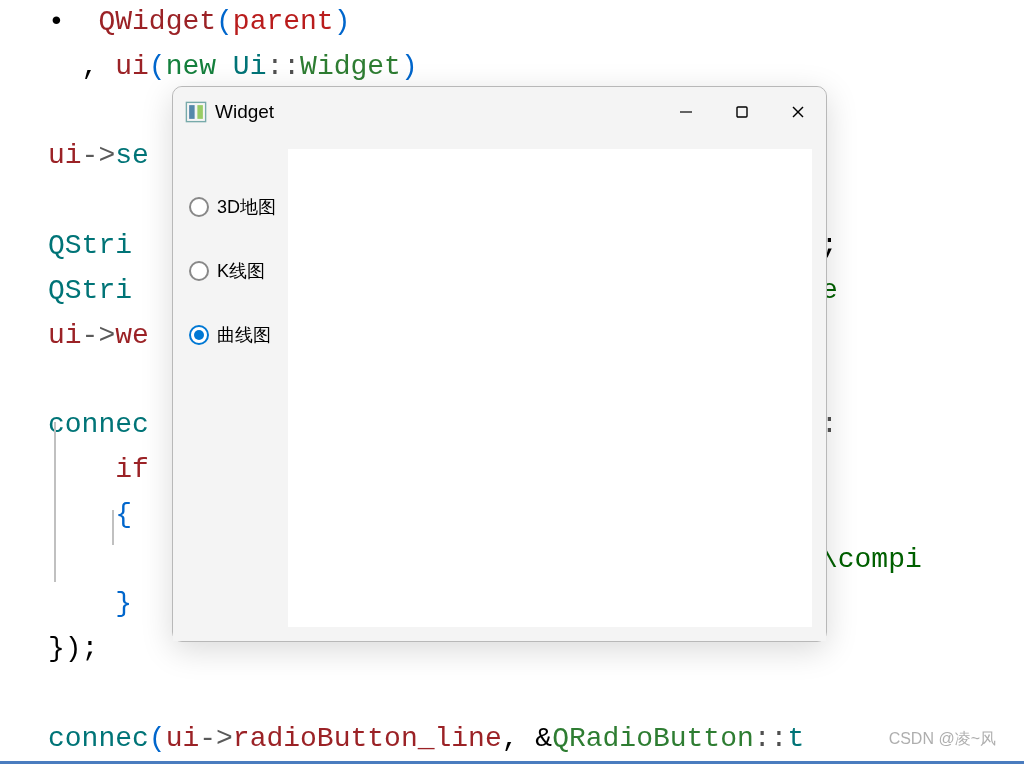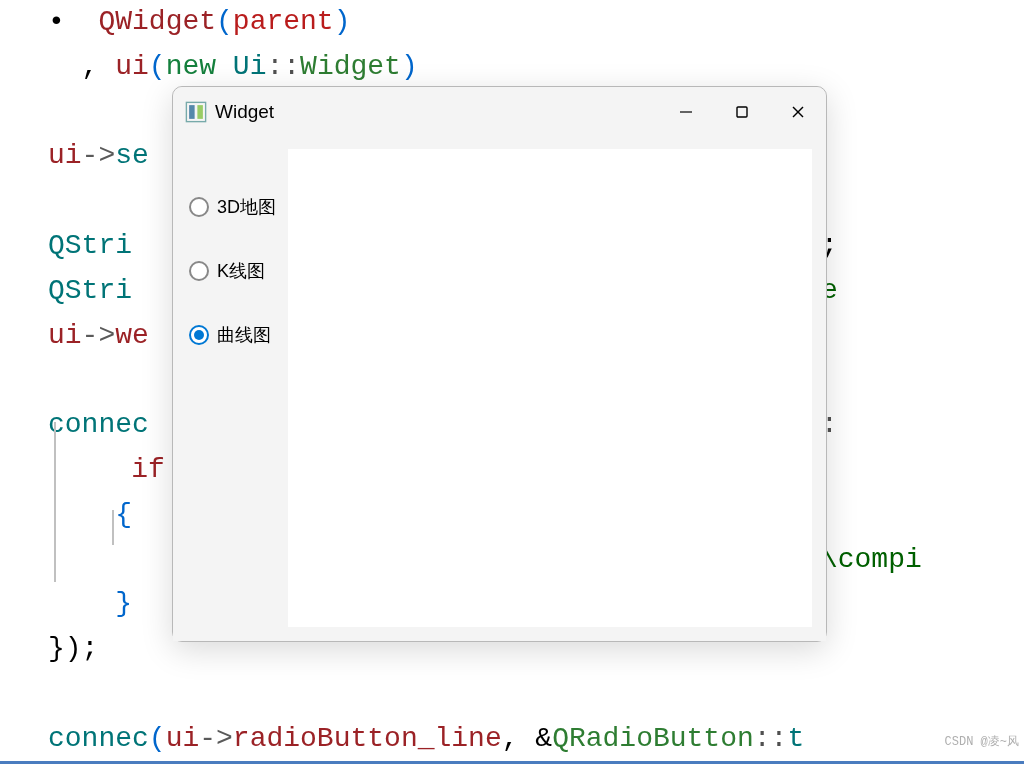--- a/index.html
+++ b/index.html
@@ -30,21 +30,21 @@
     .bullet { color: #000; }
     .kw-red { color: #9b2226; text-align: center; }
     .paren { color: #0066cc; }
     .name-blue { color: #007477; }
     .name-class { color: #2e7d32; }
     .ident { color: #b91c1c; }
     .arrow { color: #5a5a5a; }
     .op { color: #000; }
     .new-kw { color: #15803d; }
     .scope { color: #505050; }
-    .if-kw { color: #9b2226; margin-left: 16px; }
+    .if-kw { color: #9b2226; }
     .brace { color: #0066cc; }
     .amp { color: #000; }
     .path-green { color: #006000; }
     .indent-bar {
       position: absolute;
       left: 54px;
       width: 2px;
       background: #c0c0c0;
     }
     .indent-bar.a { top: 422px; height: 160px; }
@@ -135,24 +135,24 @@
       background: #0078d4;
       border-radius: 50%;
     }
     .content-pane {
       flex: 1;
       margin: 12px 14px 14px 0;
       background: #ffffff;
     }
     .watermark {
       position: absolute;
-      right: 5px;
+      right: 28px;
       bottom: 14px;
-      font-family: Liberation Mono, monospace;
-      font-size: 12px;
+      font-family: Liberation Sans, sans-serif;
+      font-size: 16px;
       color: rgba(120,120,120,0.6);
     }
     .bottom-line {
       position: absolute;
       left: 0;
       bottom: 0;
       width: 1024px;
       height: 3px;
       background: #4a7cbf;
     }

